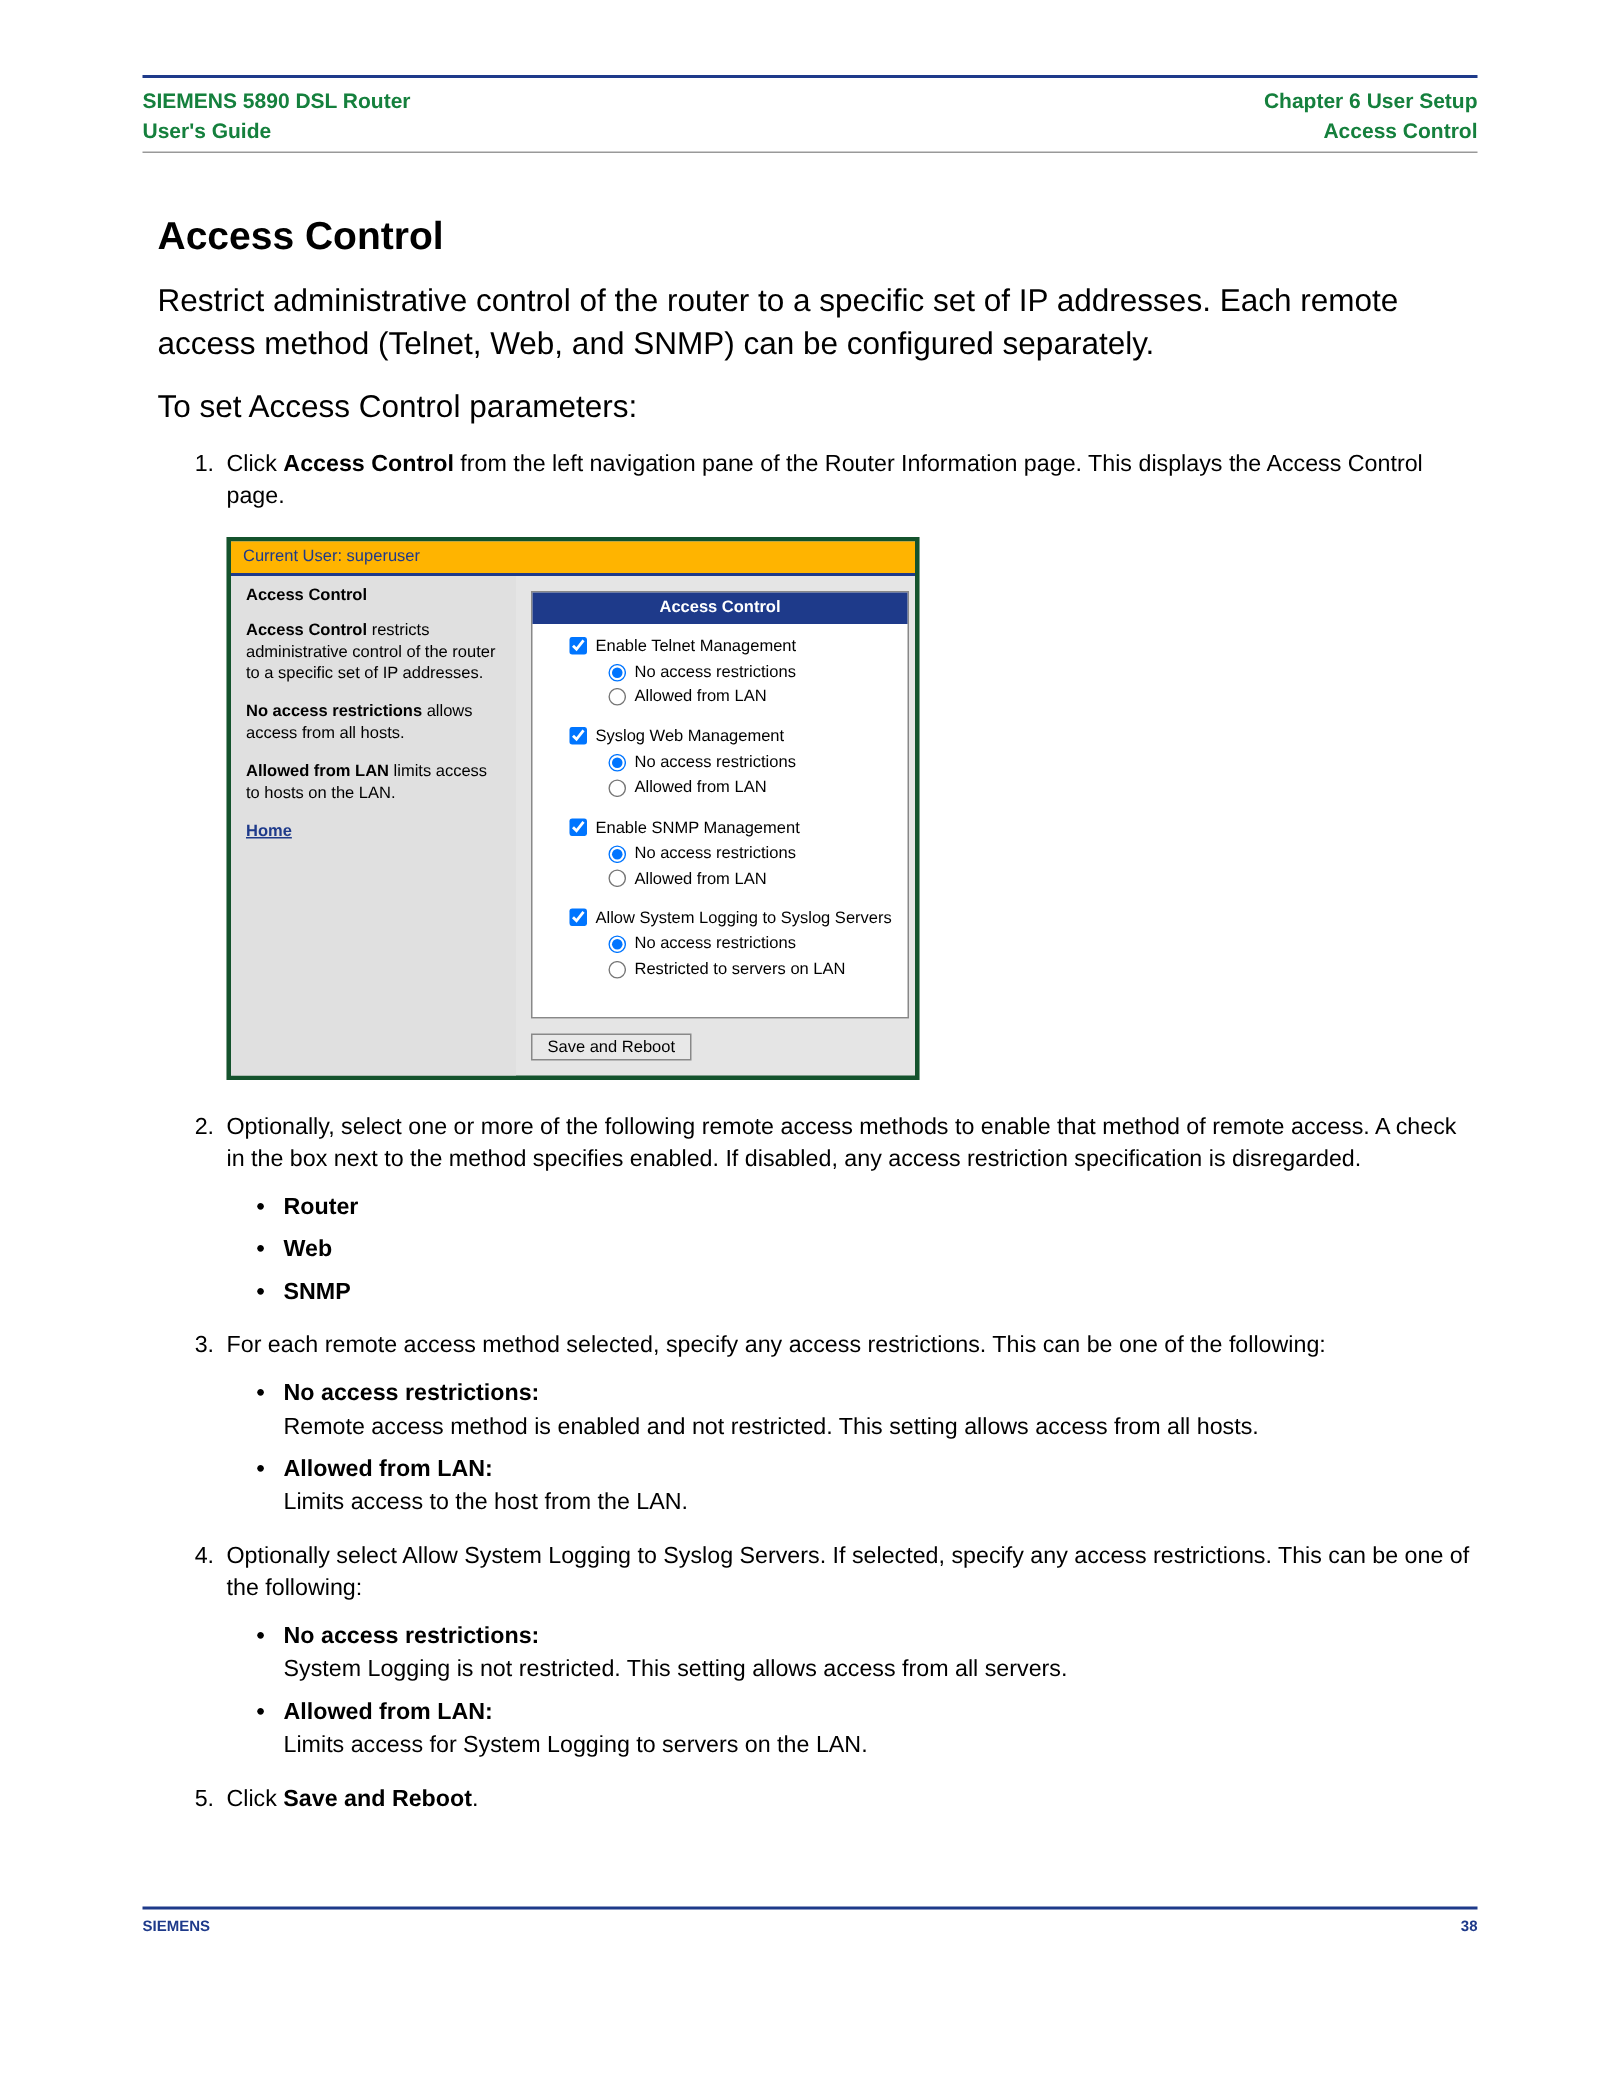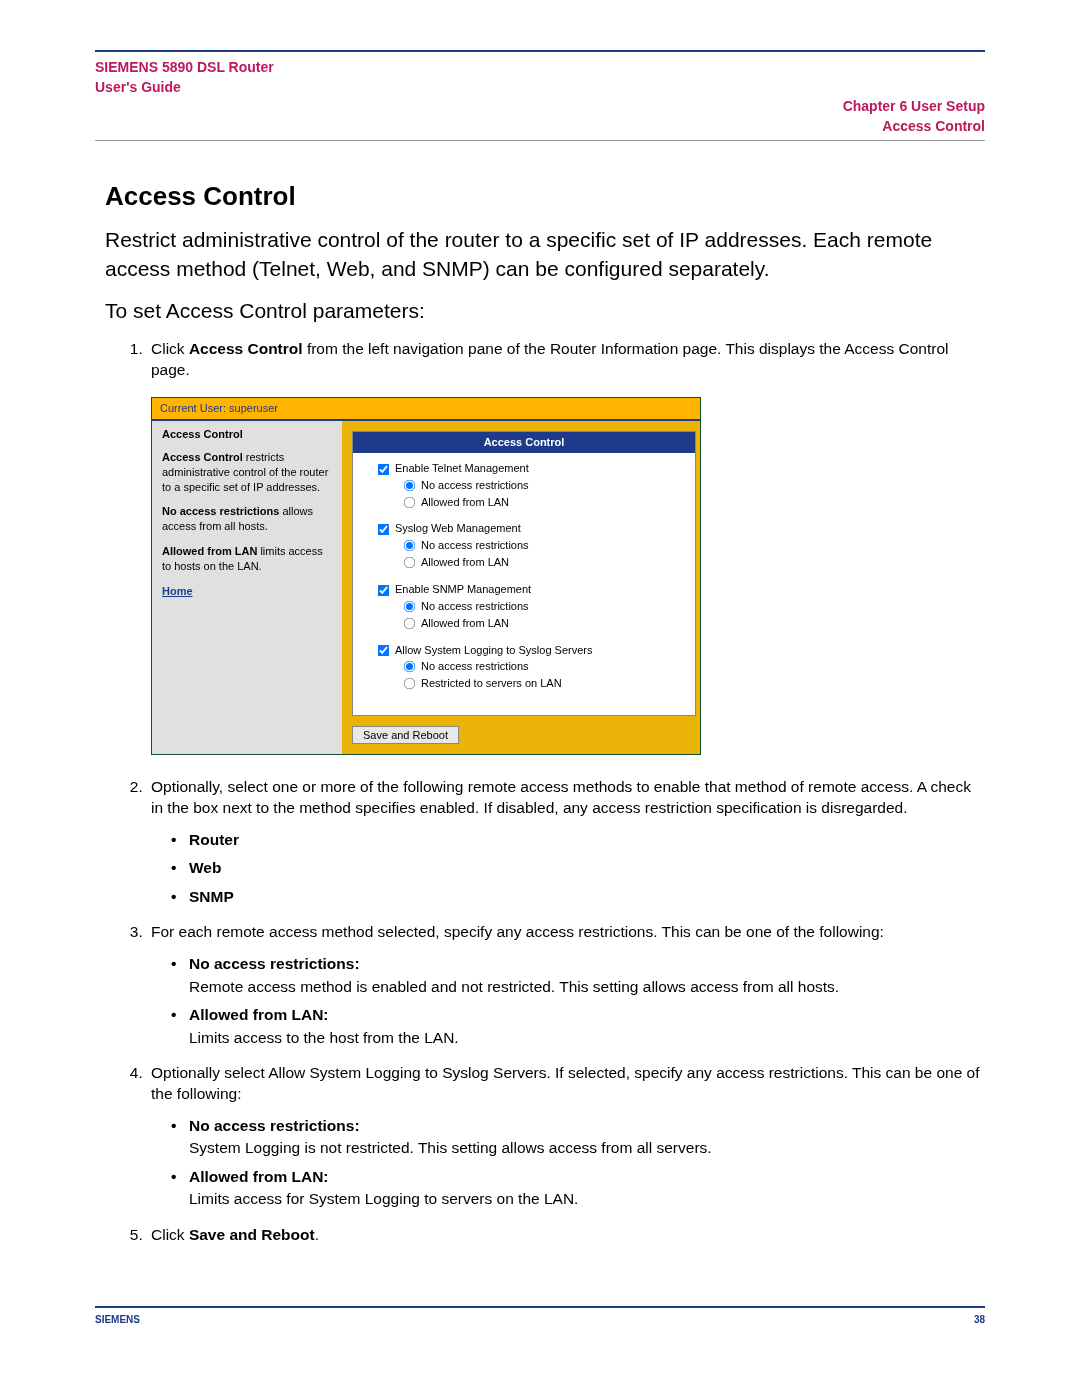--- a/index.html
+++ b/index.html
@@ -15,23 +15,22 @@
     padding: 50px 95px 40px 95px;
   }
   .topbar {
     border-top: 2px solid #1e3a8a;
     border-bottom: 1px solid #999;
     display: flex;
     justify-content: space-between;
     padding: 6px 0 4px 0;
     font-size: 14px;
     font-weight: bold;
-    color: #be185d;
+    color: #15803d;
     margin-bottom: 40px;
-    flex-direction: column;
   }
   .topbar .left, .topbar .right { line-height: 1.4; }
   .topbar .right { text-align: right; }
   h1 {
     font-size: 26px;
     font-weight: bold;
     margin: 0 0 14px 0;
     padding-left: 10px;
   }
   .intro {
@@ -66,23 +65,23 @@
     content: "•";
     position: absolute;
     left: 0;
     font-weight: bold;
   }
   .b { font-weight: bold; }
 
   
   .router-shot {
     margin: 16px 0 22px 0;
-    border: 1px solid #14532d;
-    width: 550px;
-    background: #eab308;
+    border: 3px solid #14532d;
+    width: 462px;
+    background: #e5e5e5;
     font-family: Arial, sans-serif;
     font-size: 11px;
   }
   .router-shot .banner {
     background: #ffb400;
     color: #1e3a8a;
     padding: 3px 8px;
     font-size: 11px;
     border-bottom: 2px solid #1e3a8a;
   }
@@ -112,21 +111,21 @@
     color: #fff;
     font-weight: bold;
     text-align: center;
     padding: 3px 0;
     font-size: 11px;
   }
   .router-shot .panel-body {
     padding: 8px 8px 12px 24px;
   }
   .router-shot .grp { margin-bottom: 12px; }
-  .router-shot .grp .chk { display: flex; align-items: flex-end; gap: 5px; }
+  .router-shot .grp .chk { display: flex; align-items: flex-start; gap: 5px; }
   .router-shot .grp .rad { display: flex; align-items: center; gap: 5px; margin-left: 26px; margin-top: 2px; }
   .router-shot input[type=checkbox], .router-shot input[type=radio] {
     margin: 0; transform: scale(0.9);
   }
   .router-shot .btnrow { margin-top: 10px; }
   .router-shot button {
     font-size: 11px;
     padding: 2px 10px;
     background: #e8e8e8;
     border: 1px solid #888;

